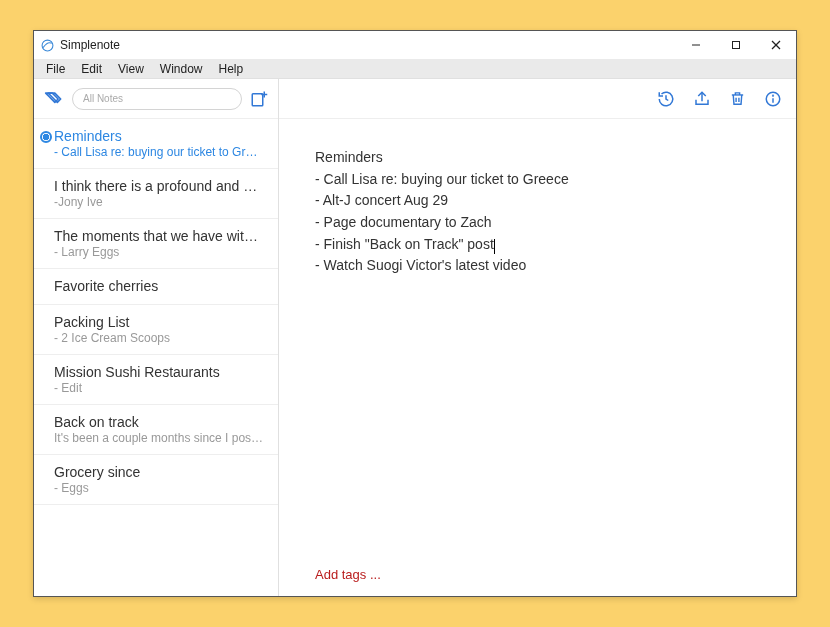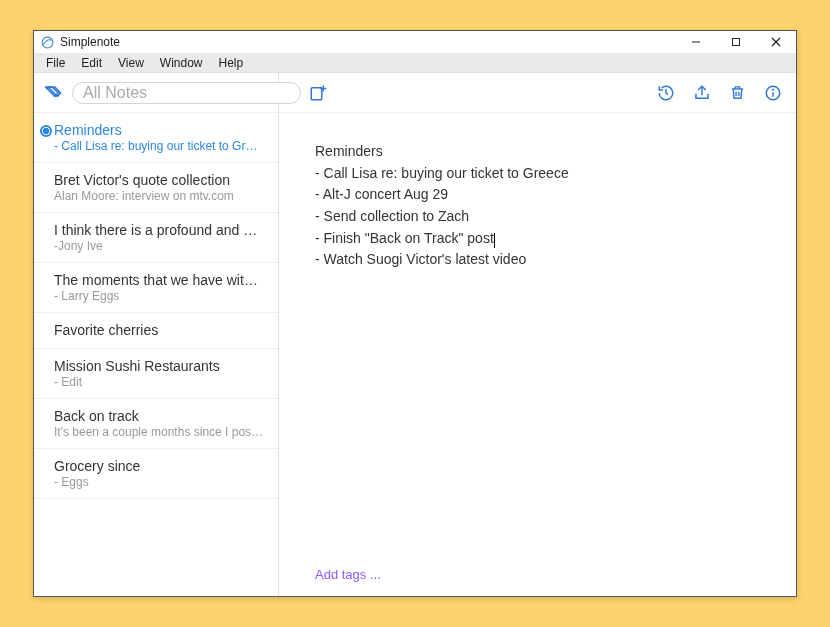--- a/index.html
+++ b/index.html
@@ -15,21 +15,21 @@
     .window {
       width: 764px;
       height: 567px;
       background: #fff;
       border: 1px solid #555;
       box-shadow: 0 2px 6px rgba(0,0,0,0.15);
       display: flex;
       flex-direction: column;
     }
     .titlebar {
-      height: 22px;
+      height: 28px;
       background: #fff;
       display: flex;
       align-items: center;
       padding: 0 0 0 6px;
     }
     .app-icon {
       width: 14px; height: 14px;
       margin-right: 6px;
       display: flex; align-items: center; justify-content: center;
     }
@@ -79,21 +79,21 @@
       padding: 0 10px;
       gap: 8px;
       border-bottom: 1px solid #eee;
     }
     .tag-icon { color: #3278d6; }
     .search-box {
       flex: 1;
       height: 22px;
       border: 1px solid #d4d4d4;
       border-radius: 11px;
-      font-size: 16px;
+      font-size: 10px;
       padding: 0 10px;
       color: #888;
       outline: none;
       background: #fff;
     }
     .search-box::placeholder { color: #aaa; }
     .compose-icon { color: #3278d6; }
     .icon-btn { display: flex; align-items: center; justify-content: center; }
     .notes-list {
       flex: 1;
@@ -157,21 +157,21 @@
       height: 15px;
       background: #000;
       vertical-align: text-bottom;
       margin-left: 0px;
       position: relative;
       top: 2px;
     }
     .editor-footer {
       padding: 10px 36px 14px 36px;
       font-size: 13px;
-      color: #8b5cf6;
+      color: #b91c1c;
     }
   </style>
 </head>
 <body>
 
 <div class="window">
   <div class="titlebar">
     <span class="app-icon">
       <svg width="13" height="13" viewBox="0 0 24 24">
           <circle cx="12" cy="12" r="10" fill="none" stroke="#3a89d8" stroke-width="2"></circle>
@@ -224,33 +224,33 @@
               <line x1="15" y1="6" x2="23" y2="6"></line>
             </svg>
         </span>
       </div>
       <div class="notes-list" id="notes-list">
           <div class="note-item selected">
             <div class="note-title">Reminders</div>
             <div class="note-preview">- Call Lisa re: buying our ticket to Greece</div>
           </div>
           <div class="note-item">
-            <div class="note-title">Bret Victor's quote collection</div>
-            <div class="note-preview">Alan Moore: interview on mtv.com</div>
-          </div>
-          <div class="note-item">
             <div class="note-title">I think there is a profound and enduring...</div>
             <div class="note-preview">-Jony Ive</div>
           </div>
           <div class="note-item">
             <div class="note-title">The moments that we have with friends ...</div>
             <div class="note-preview">- Larry Eggs</div>
           </div>
           <div class="note-item">
             <div class="note-title">Favorite cherries</div>
+          </div>
+          <div class="note-item">
+            <div class="note-title">Packing List</div>
+            <div class="note-preview">- 2 Ice Cream Scoops</div>
           </div>
           <div class="note-item">
             <div class="note-title">Mission Sushi Restaurants</div>
             <div class="note-preview">- Edit</div>
           </div>
           <div class="note-item">
             <div class="note-title">Back on track</div>
             <div class="note-preview">It's been a couple months since I posted on m...</div>
           </div>
           <div class="note-item">
@@ -290,20 +290,20 @@
               <circle cx="12" cy="12" r="9"></circle>
               <line x1="12" y1="11" x2="12" y2="17"></line>
               <circle cx="12" cy="7.5" r="0.5" fill="#3278d6"></circle>
             </svg>
         </span>
       </div>
       <div class="editor-body" id="editor-body">
           <div class="line">Reminders</div>
           <div class="line">- Call Lisa re: buying our ticket to Greece</div>
           <div class="line">- Alt-J concert Aug 29</div>
-          <div class="line">- Send collection to Zach</div>
+          <div class="line">- Page documentary to Zach</div>
           <div class="line">- Finish "Back on Track" post<span class="cursor"></span></div>
           <div class="line">- Watch Suogi Victor's latest video</div>
         </div>
       <div class="editor-footer">Add tags ...</div>
     </div>
   </div>
 </div>
 
 </body></html>

